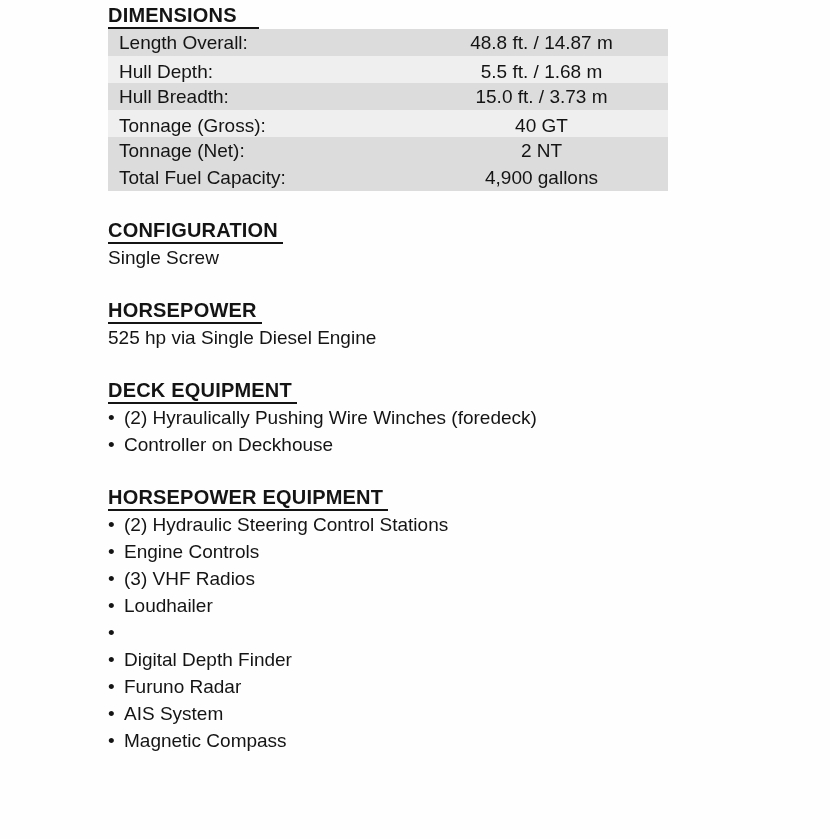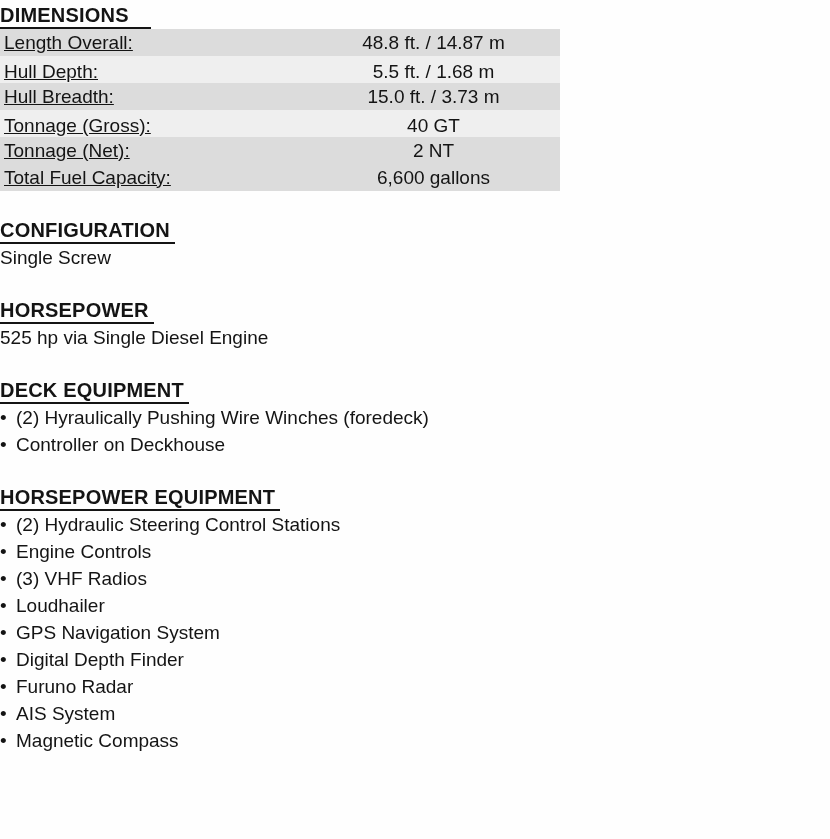--- a/index.html
+++ b/index.html
@@ -14,20 +14,21 @@
     height: 839px;
     background: var(--page-bg);
     overflow: hidden;
   }
   body {
     font-family: "Liberation Sans", "DejaVu Sans", sans-serif;
     color: var(--text-color);
     font-size: 19px;
   }
   .doc {
+    margin-left: 108px;
     margin-top: 4px;
     width: 560px;
   }
   .section-heading {
     font-size: 20px;
     font-weight: bold;
     line-height: 23px;
     letter-spacing: 0.2px;
     white-space: nowrap;
   }
@@ -44,23 +45,22 @@
   }
   .spec-row {
     display: flex;
     height: 27px;
     align-items: center;
   }
   .spec-row.dark  { background: var(--shade-dark); }
   .spec-row.light { background: var(--shade-light); align-items: flex-end; }
   .cell-label {
     flex: 0 0 307px;
-    padding-left: 4px;
+    padding-left: 11px;
     white-space: nowrap;
-    text-decoration: underline;
   }
   .cell-value {
     flex: 1 1 auto;
     text-align: center;
     white-space: nowrap;
   }
   .section {
     margin-top: 28px;
   }
   .line-item {
@@ -101,21 +101,21 @@
     <div class="spec-row light">
       <span class="cell-label">Tonnage (Gross):</span>
       <span class="cell-value">40 GT</span>
     </div>
     <div class="spec-row dark">
       <span class="cell-label">Tonnage (Net):</span>
       <span class="cell-value">2 NT</span>
     </div>
     <div class="spec-row dark">
       <span class="cell-label">Total Fuel Capacity:</span>
-      <span class="cell-value">6,600 gallons</span>
+      <span class="cell-value">4,900 gallons</span>
     </div>
   </div>
 
 
   <div class="section">
     <div class="section-heading">
       <span class="hd-underline">CONFIGURATION</span>
     </div>
     <div class="line-item">Single Screw</div>
   </div>
@@ -156,21 +156,20 @@
     <div class="bullet-item">
       <span class="bullet-glyph">•</span>
       <span>(3) VHF Radios</span>
     </div>
     <div class="bullet-item">
       <span class="bullet-glyph">•</span>
       <span>Loudhailer</span>
     </div>
     <div class="bullet-item">
       <span class="bullet-glyph">•</span>
-      <span>GPS Navigation System</span>
     </div>
     <div class="bullet-item">
       <span class="bullet-glyph">•</span>
       <span>Digital Depth Finder</span>
     </div>
     <div class="bullet-item">
       <span class="bullet-glyph">•</span>
       <span>Furuno Radar</span>
     </div>
     <div class="bullet-item">

